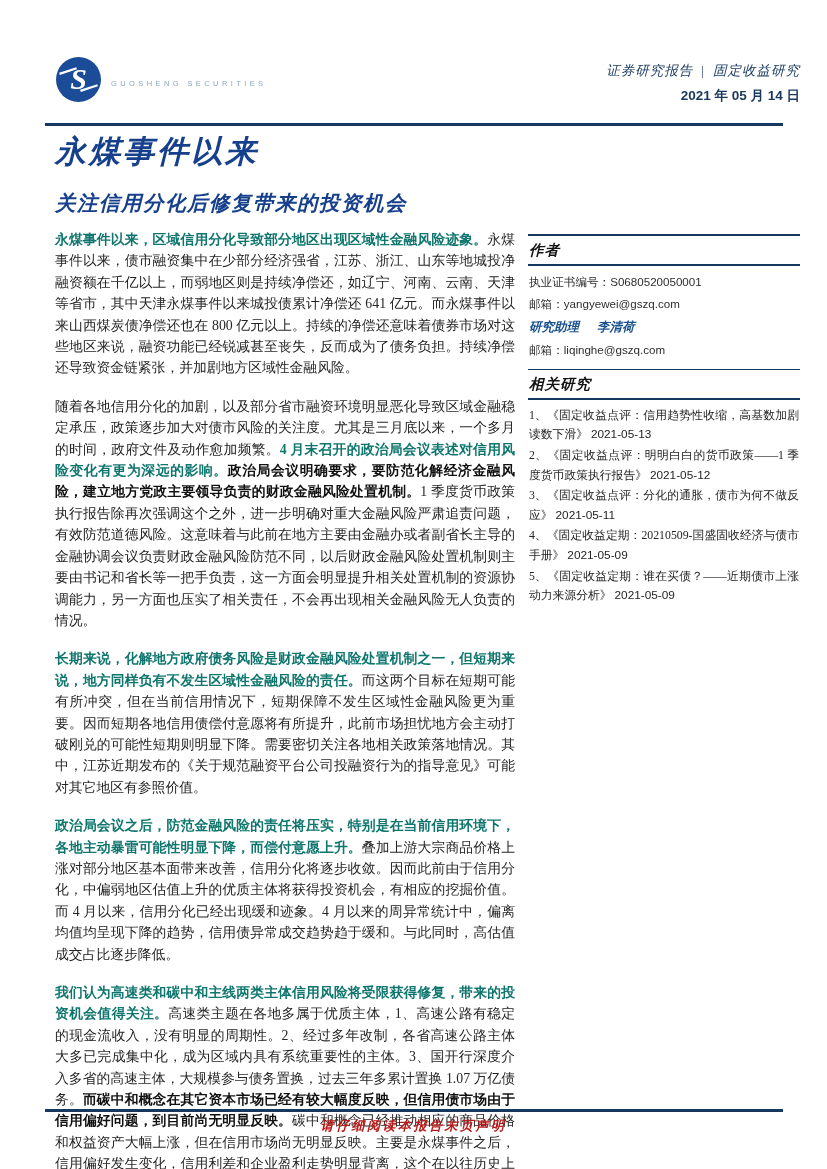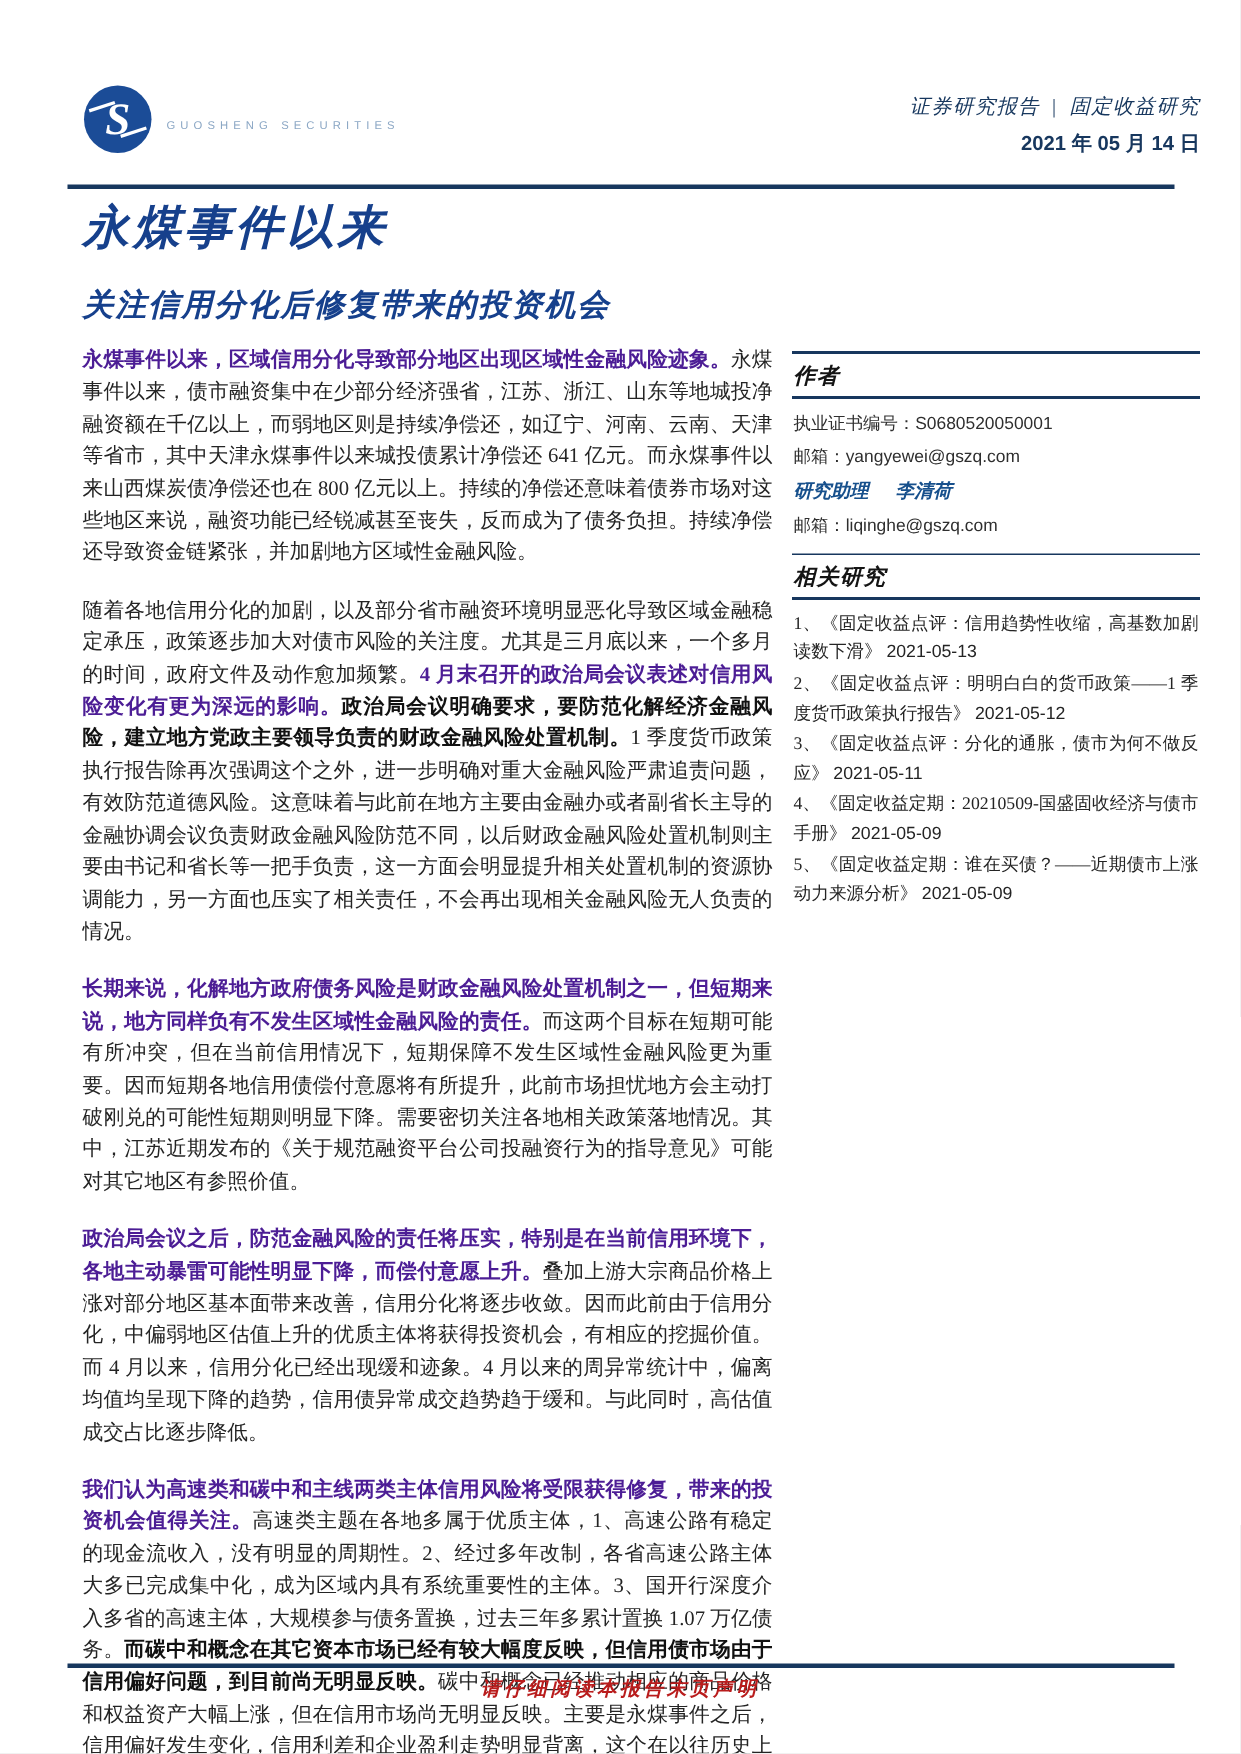--- a/index.html
+++ b/index.html
@@ -25,21 +25,21 @@
   .rule-top { position:absolute; left:45px; top:123px; width:738px; height:3px; background:#17375e; }
   
   .doc-title { position:absolute; left:55px; top:131px; font-size:31px; font-weight:bold;
     font-style:italic; color:#16408c; letter-spacing:3px; }
   .doc-subtitle { position:absolute; left:55px; top:189px; font-size:20.5px; font-weight:bold;
     font-style:italic; color:#16408c; letter-spacing:1.5px; }
   
   .main-col { position:absolute; left:55px; top:229px; width:460px; }
   .main-col p { font-size:13.8px; line-height:21.4px; text-align:justify;
     color:#242424; margin-bottom:17px; }
-  .em-blue { color:#4c1d95; font-weight:bold; }
+  .em-blue { color:#0f766e; font-weight:bold; }
   .em-black { color:#111111; font-weight:bold; }
   
   .sidebar { position:absolute; left:528px; top:234px; width:272px; }
   .sb-rule { height:2px; background:#17375e; }
   .sb-rule-thin { height:1.6px; background:#17375e; }
   .sb-header { font-size:14.5px; font-weight:bold; font-style:italic; color:#141414;
     padding:5px 1px 4px; letter-spacing:1px; }
   .author-block { padding:2px 1px 4px; }
   .author-role { font-size:12.5px; margin:7px 0 6px; }
   .sb-strong { color:#17508c; font-weight:bold; font-style:italic; }

